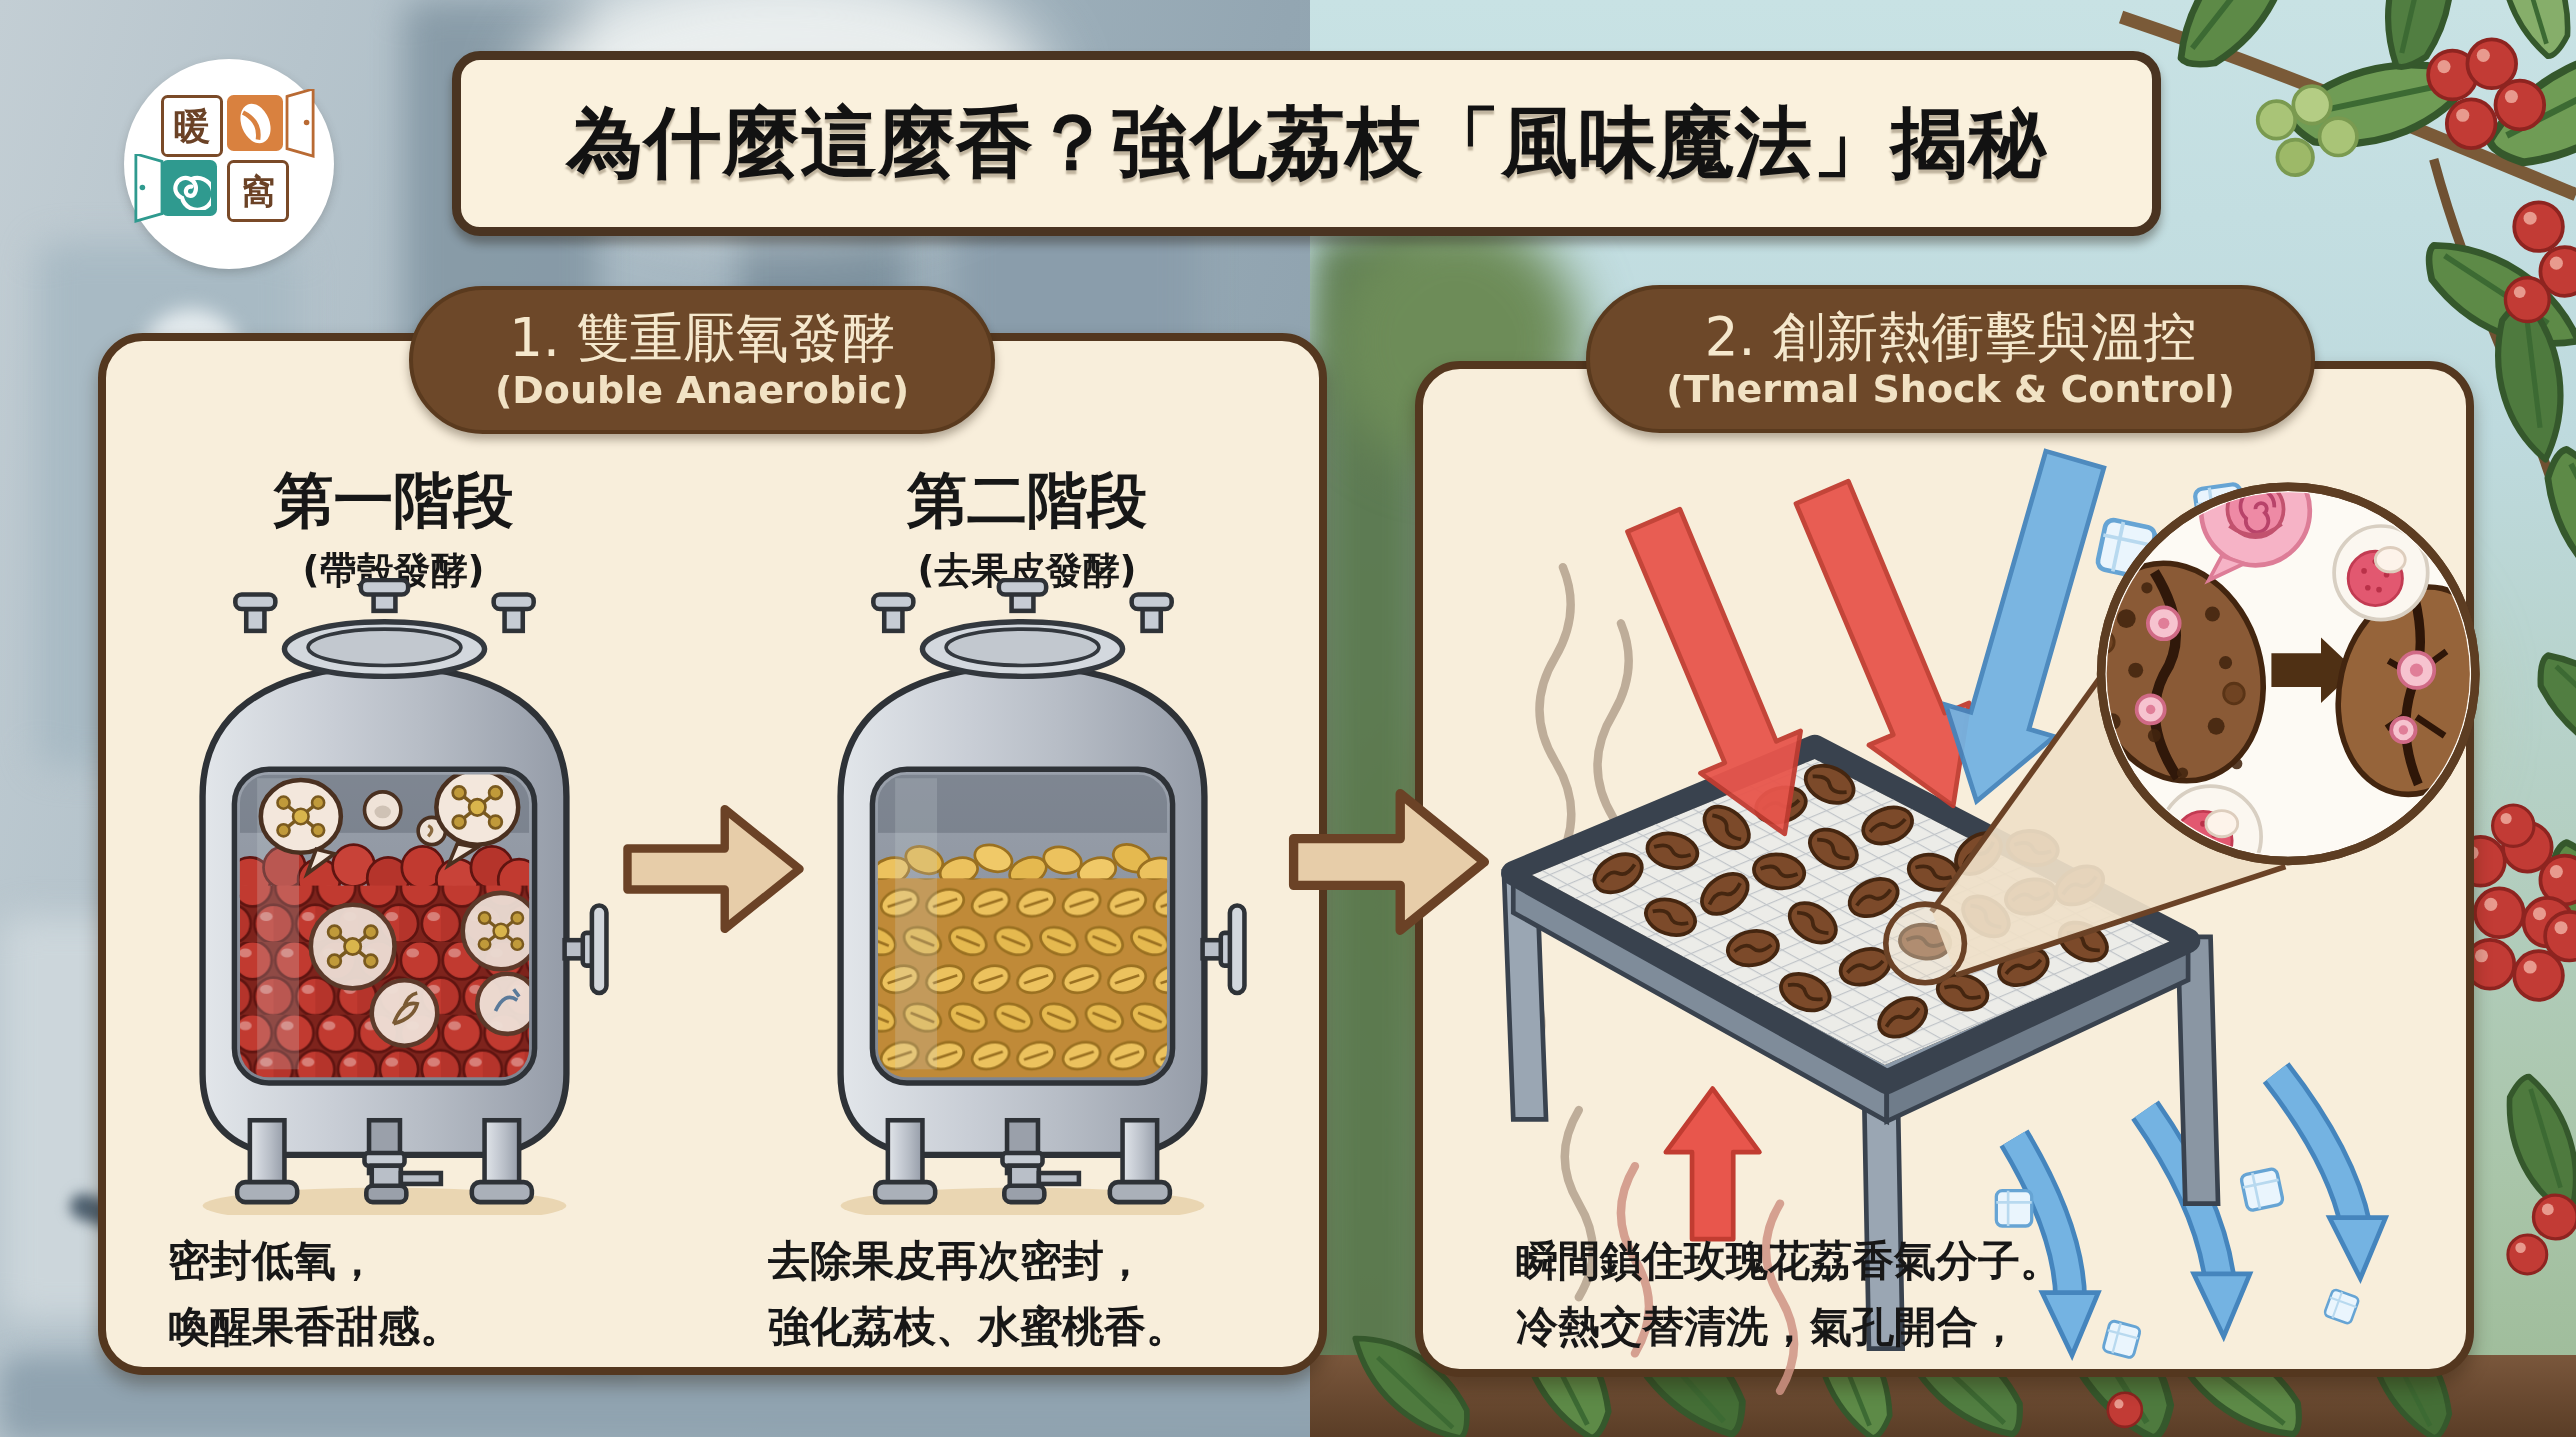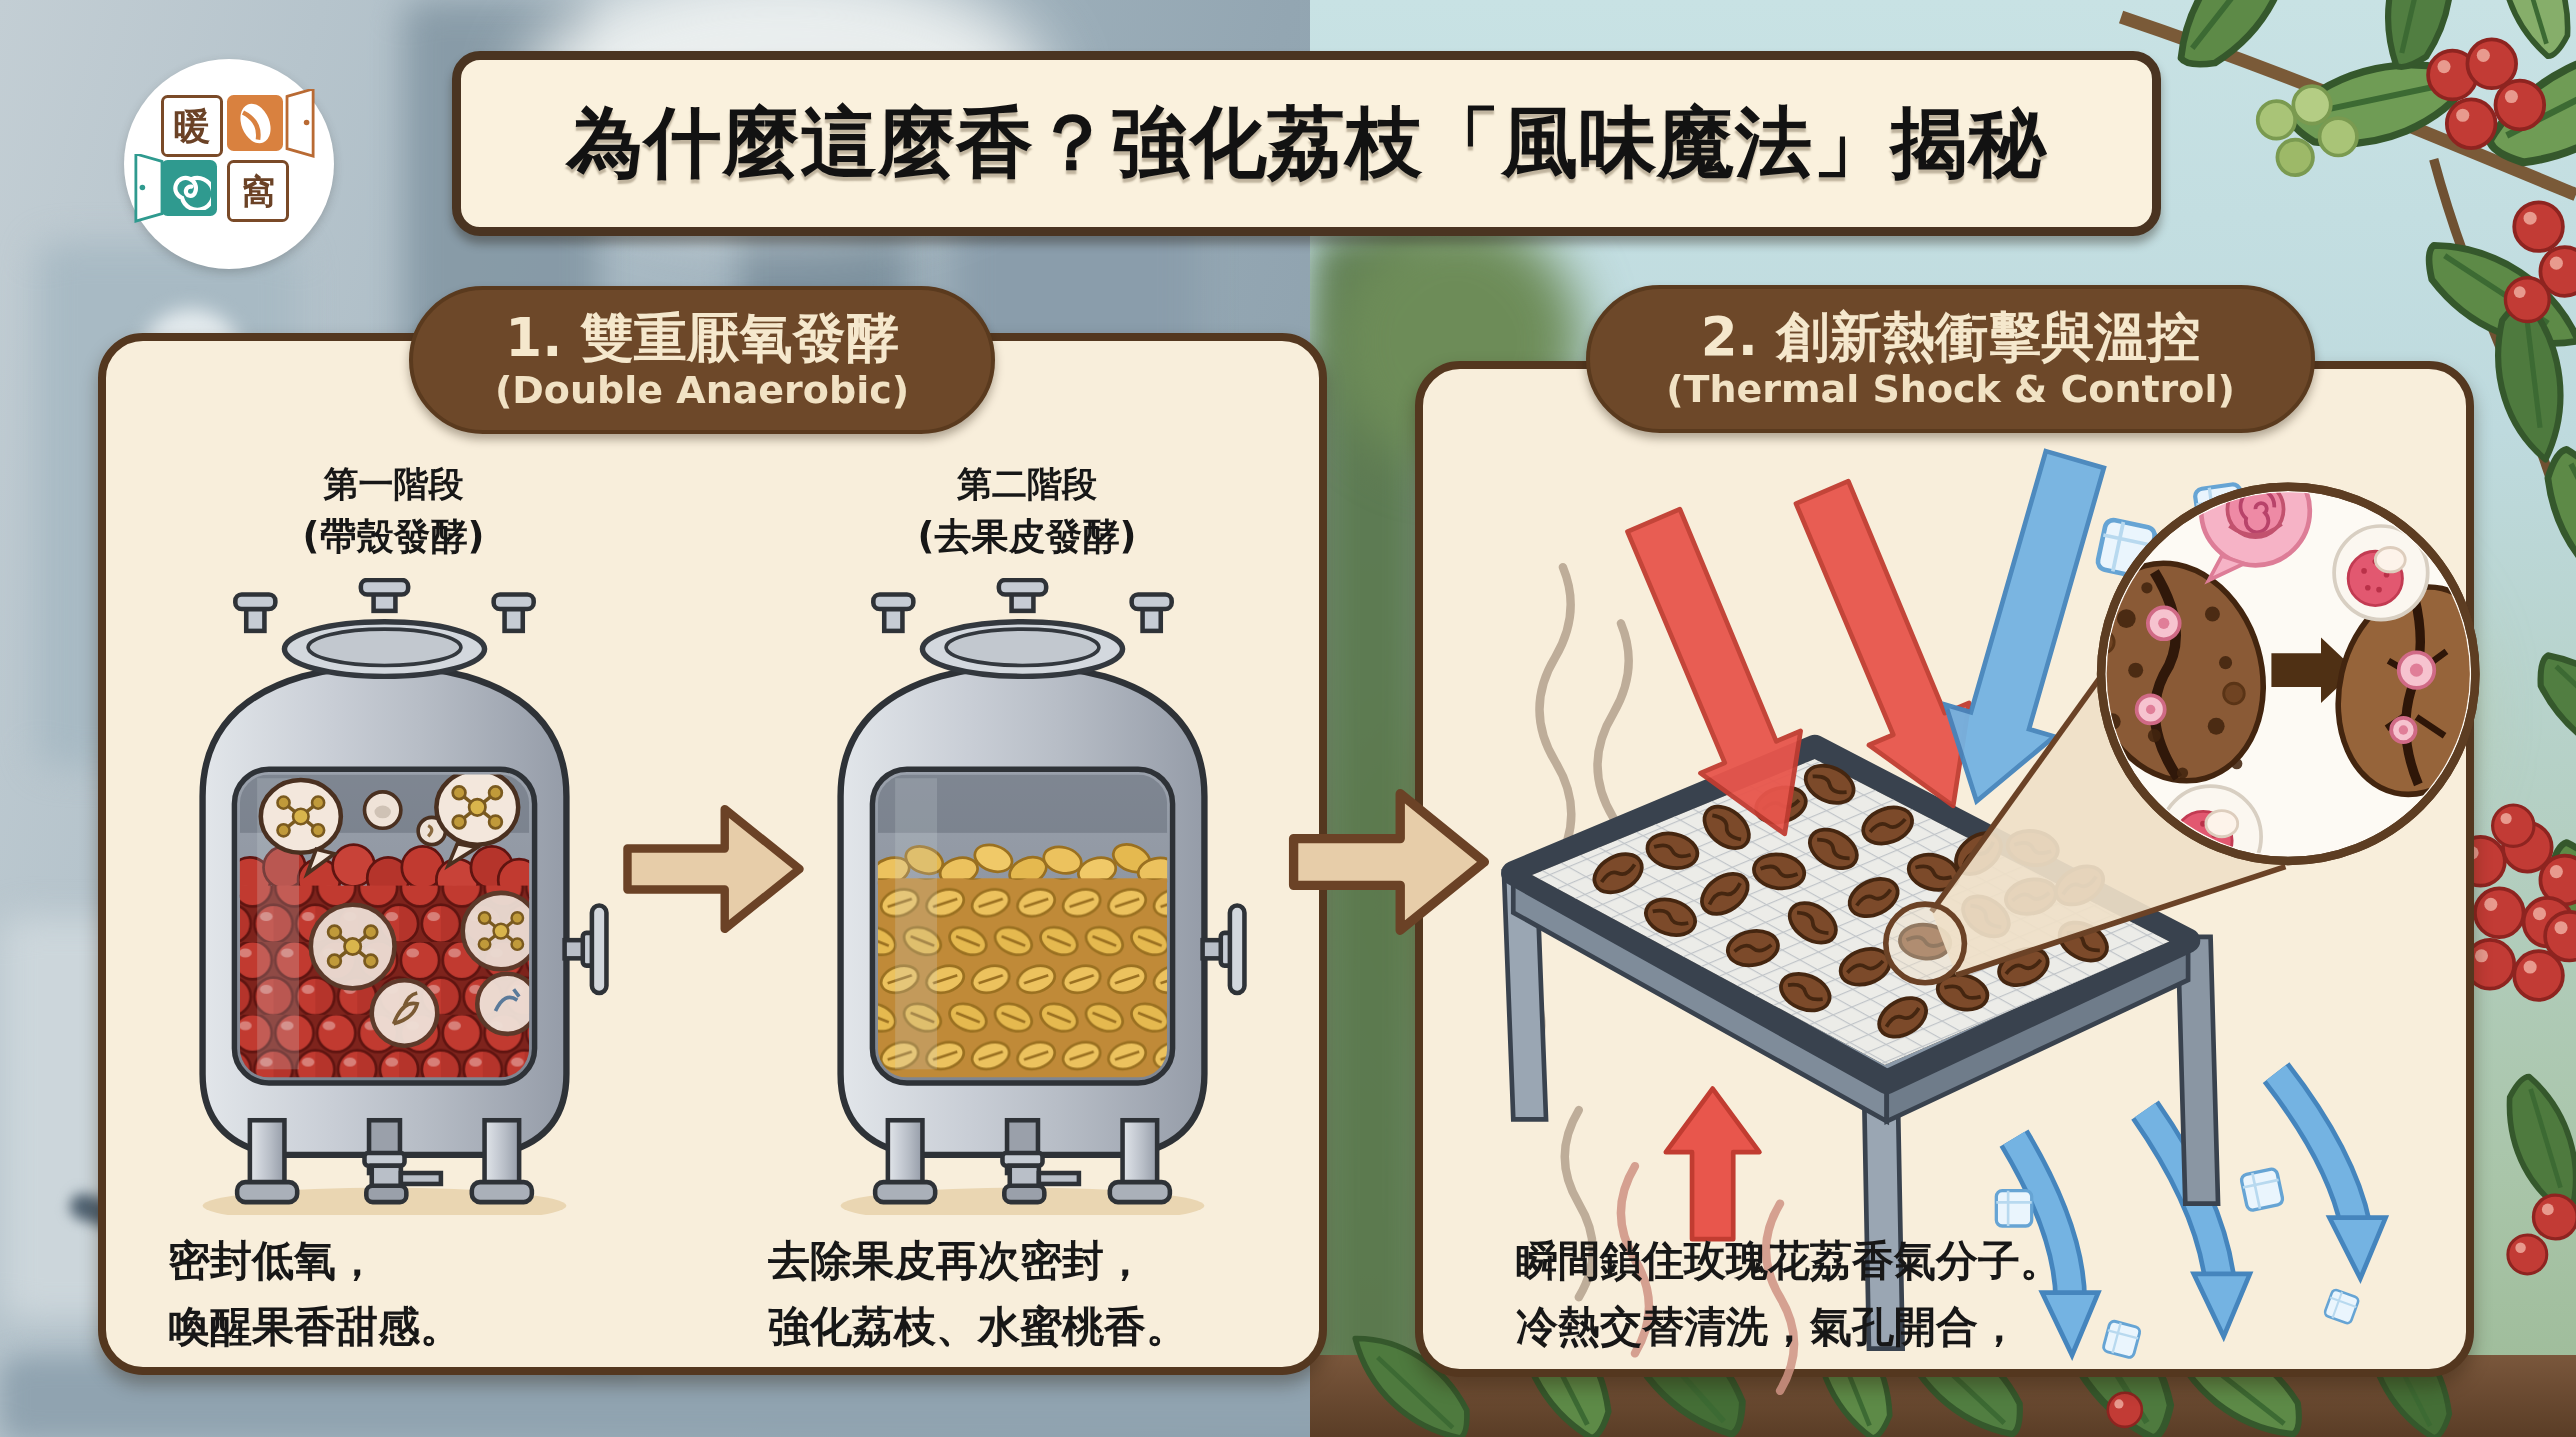--- a/index.html
+++ b/index.html
@@ -19,27 +19,27 @@
     box-shadow:0 9.4px 17px rgba(40,25,10,.35);z-index:2;}
   .banner{left:452px;top:51px;width:1691px;height:167px;background:#faf1dd;
     border:9.4px solid #4a3421;border-radius:28px;z-index:4;
     display:flex;align-items:center;justify-content:center;
     box-shadow:0 7.5px 9.4px rgba(30,20,10,.35);}
   .banner span{font-size:77px;font-weight:900;color:#121212;letter-spacing:0.9px;
     text-shadow:0 3.7px 1.9px rgba(120,105,80,.45);white-space:nowrap;}
   .pill{background:#6d4829;border:4.7px solid #5a3a1e;border-radius:79px;z-index:4;
     display:flex;flex-direction:column;align-items:center;justify-content:center;
     box-shadow:0 5.6px 9.4px rgba(40,25,10,.35);}
-  .pill .zh{font-size:53px;font-weight:700;color:#f5e8cd;line-height:1.15;white-space:nowrap;}
+  .pill .zh{font-size:53px;font-weight:400;color:#f5e8cd;line-height:1.15;white-space:nowrap;}
   .pill .en{font-size:38px;font-weight:600;color:#f1e2c4;line-height:1.15;white-space:nowrap;}
   .pill1{left:409px;top:286px;width:578px;height:140px;}
   .pill2{left:1586px;top:285px;width:721px;height:140px;}
   
   .stage{z-index:3;text-align:center;color:#171717;}
-  .stage .t{font-size:35px;font-weight:800;}
+  .stage .t{font-size:60px;font-weight:800;}
   .stage .s{font-size:37px;font-weight:600;margin-top:3.7px;}
   .caption{z-index:3;color:#171717;font-size:42px;font-weight:600;line-height:66px;}
   .caption b{font-weight:900;}
   
   .logo{left:124px;top:59px;width:210px;height:210px;background:#ffffff;border-radius:50%;
     z-index:5;box-shadow:0 3.7px 9.4px rgba(60,60,60,.25);}
   .logo .tile{position:absolute;width:56px;height:56px;border-radius:6.6px;
     display:flex;align-items:center;justify-content:center;}
   .logo .tchar{border:3.7px solid #7a4a28;background:#fff;color:#6b4226;
     font-weight:800;font-size:37px;line-height:1;}

